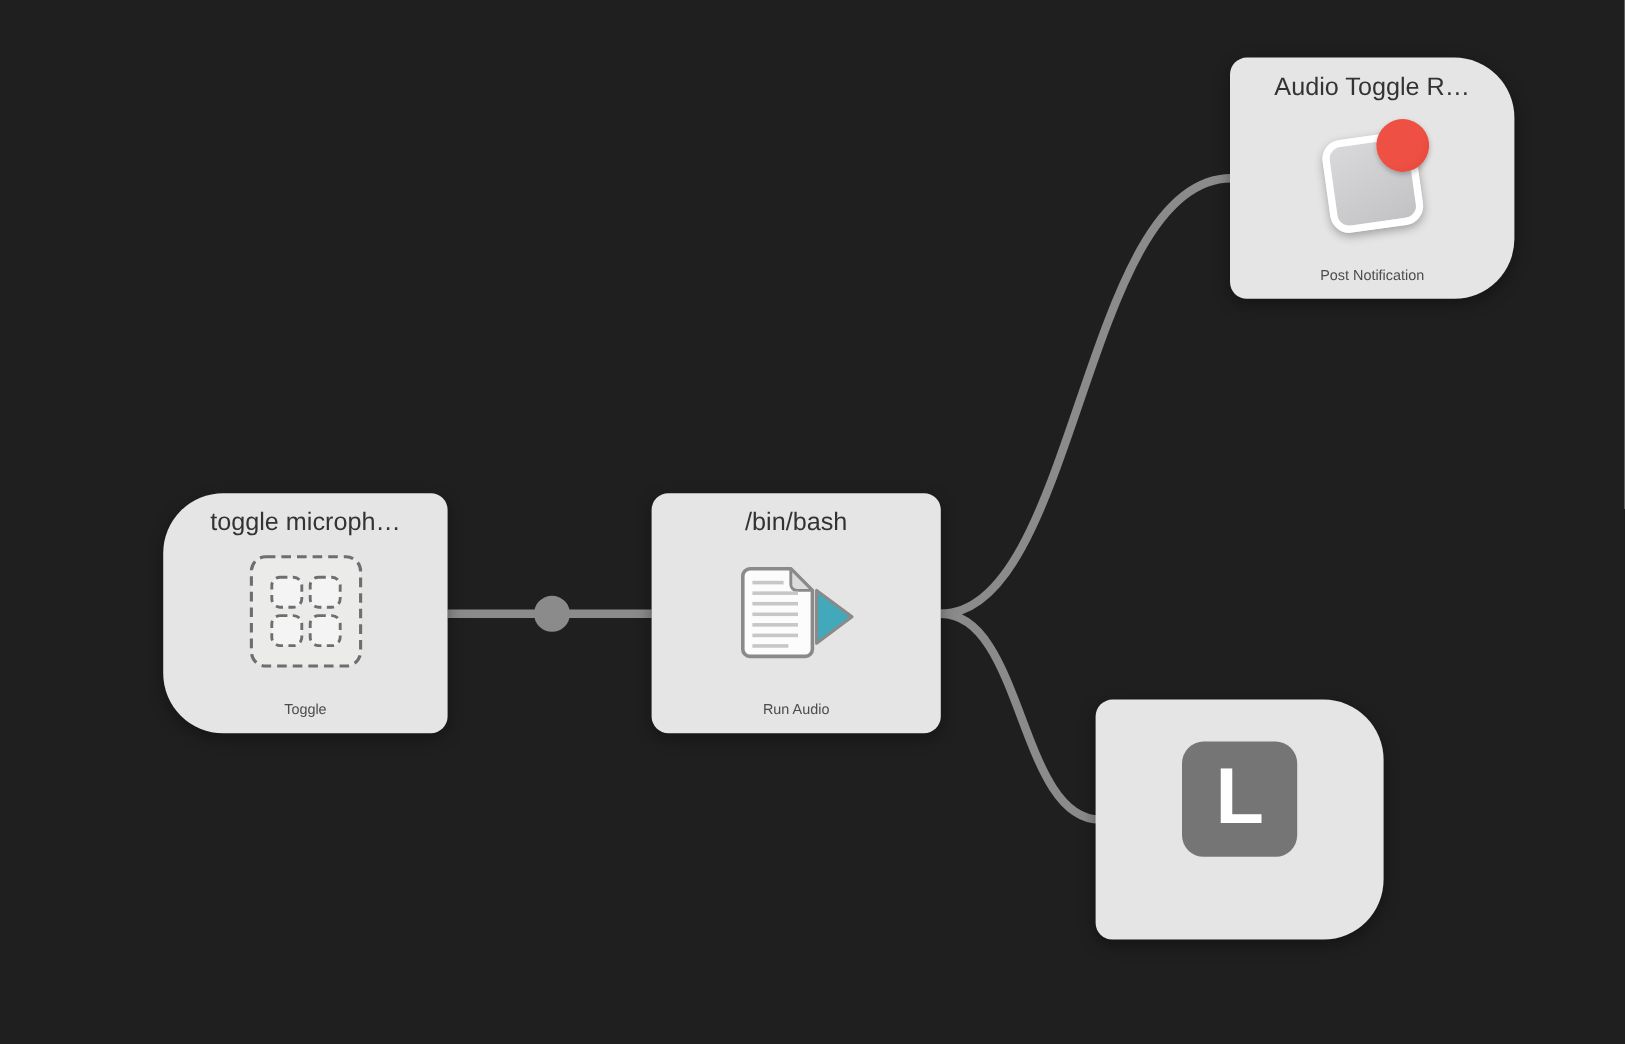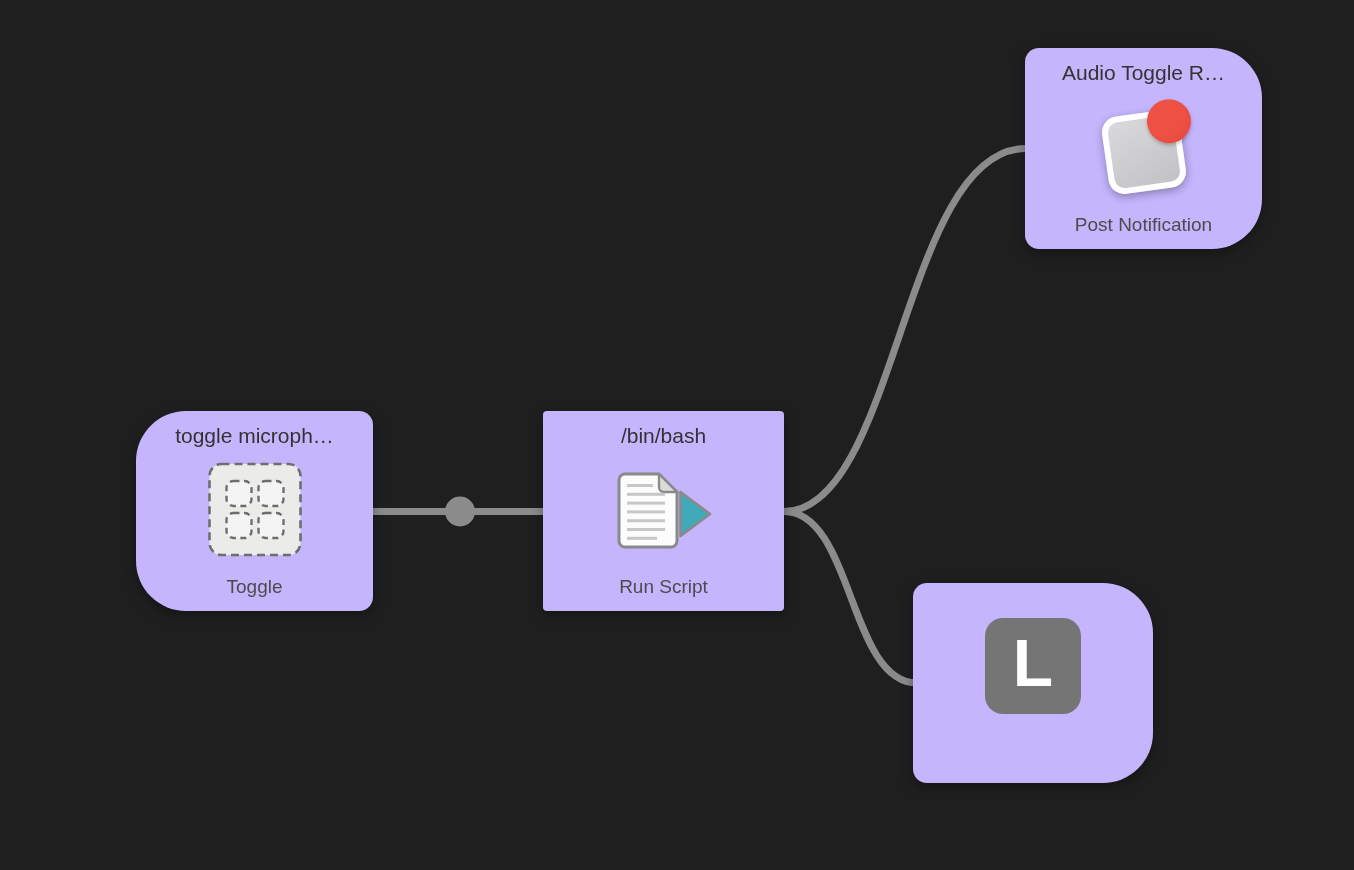--- a/index.html
+++ b/index.html
@@ -20,46 +20,46 @@
   }
   svg.wires path {
     fill: none;
     stroke: #8b8b8b;
     stroke-width: 7;
   }
   svg.wires circle { fill: #8b8b8b; }
 
   .node {
     position: absolute;
-    background: #c4b5fd;
+    background: #e5e5e5;
     box-shadow: 0 4px 12px rgba(0,0,0,0.35);
   }
   .node.trigger { border-radius: 50px 14px 14px 50px; }
-  .node.action  { border-radius: 4px; }
+  .node.action  { border-radius: 14px; }
   .node.output  { border-radius: 14px 50px 50px 14px; }
 
   #node-keyword            { left: 136px;  top: 411px; width: 237px; height: 200px; }
   #node-run-script         { left: 543px;  top: 411px; width: 241px; height: 200px; }
   #node-post-notification  { left: 1025px; top: 48px;  width: 237px; height: 201px; }
   #node-large-type         { left: 913px;  top: 583px; width: 240px; height: 200px; }
 
   .node-title {
     position: absolute;
     top: 13px; left: 12px; right: 12px;
     text-align: center;
     font-size: 21px;
     color: #333333;
     white-space: nowrap;
     overflow: hidden;
   }
   .node-label {
     position: absolute;
     bottom: 13px; left: 10px; right: 10px;
     text-align: center;
-    font-size: 19px;
+    font-size: 12px;
     color: #4c4c4c;
     white-space: nowrap;
   }
 
   .icon-wrap {
     position: absolute;
     left: 50%;
     transform: translateX(-50%);
   }
   #node-keyword .icon-wrap        { top: 51px; }
@@ -140,21 +140,21 @@
         <rect x="13" y="13" width="26" height="3" fill="#c7c7c7"></rect>
         <rect x="13" y="21.8" width="38" height="3" fill="#c7c7c7"></rect>
         <rect x="13" y="30.6" width="38" height="3" fill="#c7c7c7"></rect>
         <rect x="13" y="39.4" width="38" height="3" fill="#c7c7c7"></rect>
         <rect x="13" y="48.2" width="38" height="3" fill="#c7c7c7"></rect>
         <rect x="13" y="57" width="38" height="3" fill="#c7c7c7"></rect>
         <rect x="13" y="65.8" width="30" height="3" fill="#c7c7c7"></rect>
         <path d="M66.5 21 L96 43 L66.5 65 Z" fill="#41a9ba" stroke="#8a8a8a" stroke-width="2.6" stroke-linejoin="round"></path>
       </svg>
     </div>
-    <div class="node-label">Run Script</div>
+    <div class="node-label">Run Audio</div>
   </div>
 
   <div class="node output" id="node-post-notification">
     <div class="node-title">Audio Toggle R…</div>
     <div class="icon-wrap">
       <div class="notif-square">
         <div class="notif-badge"></div>
       </div>
     </div>
     <div class="node-label">Post Notification</div>

